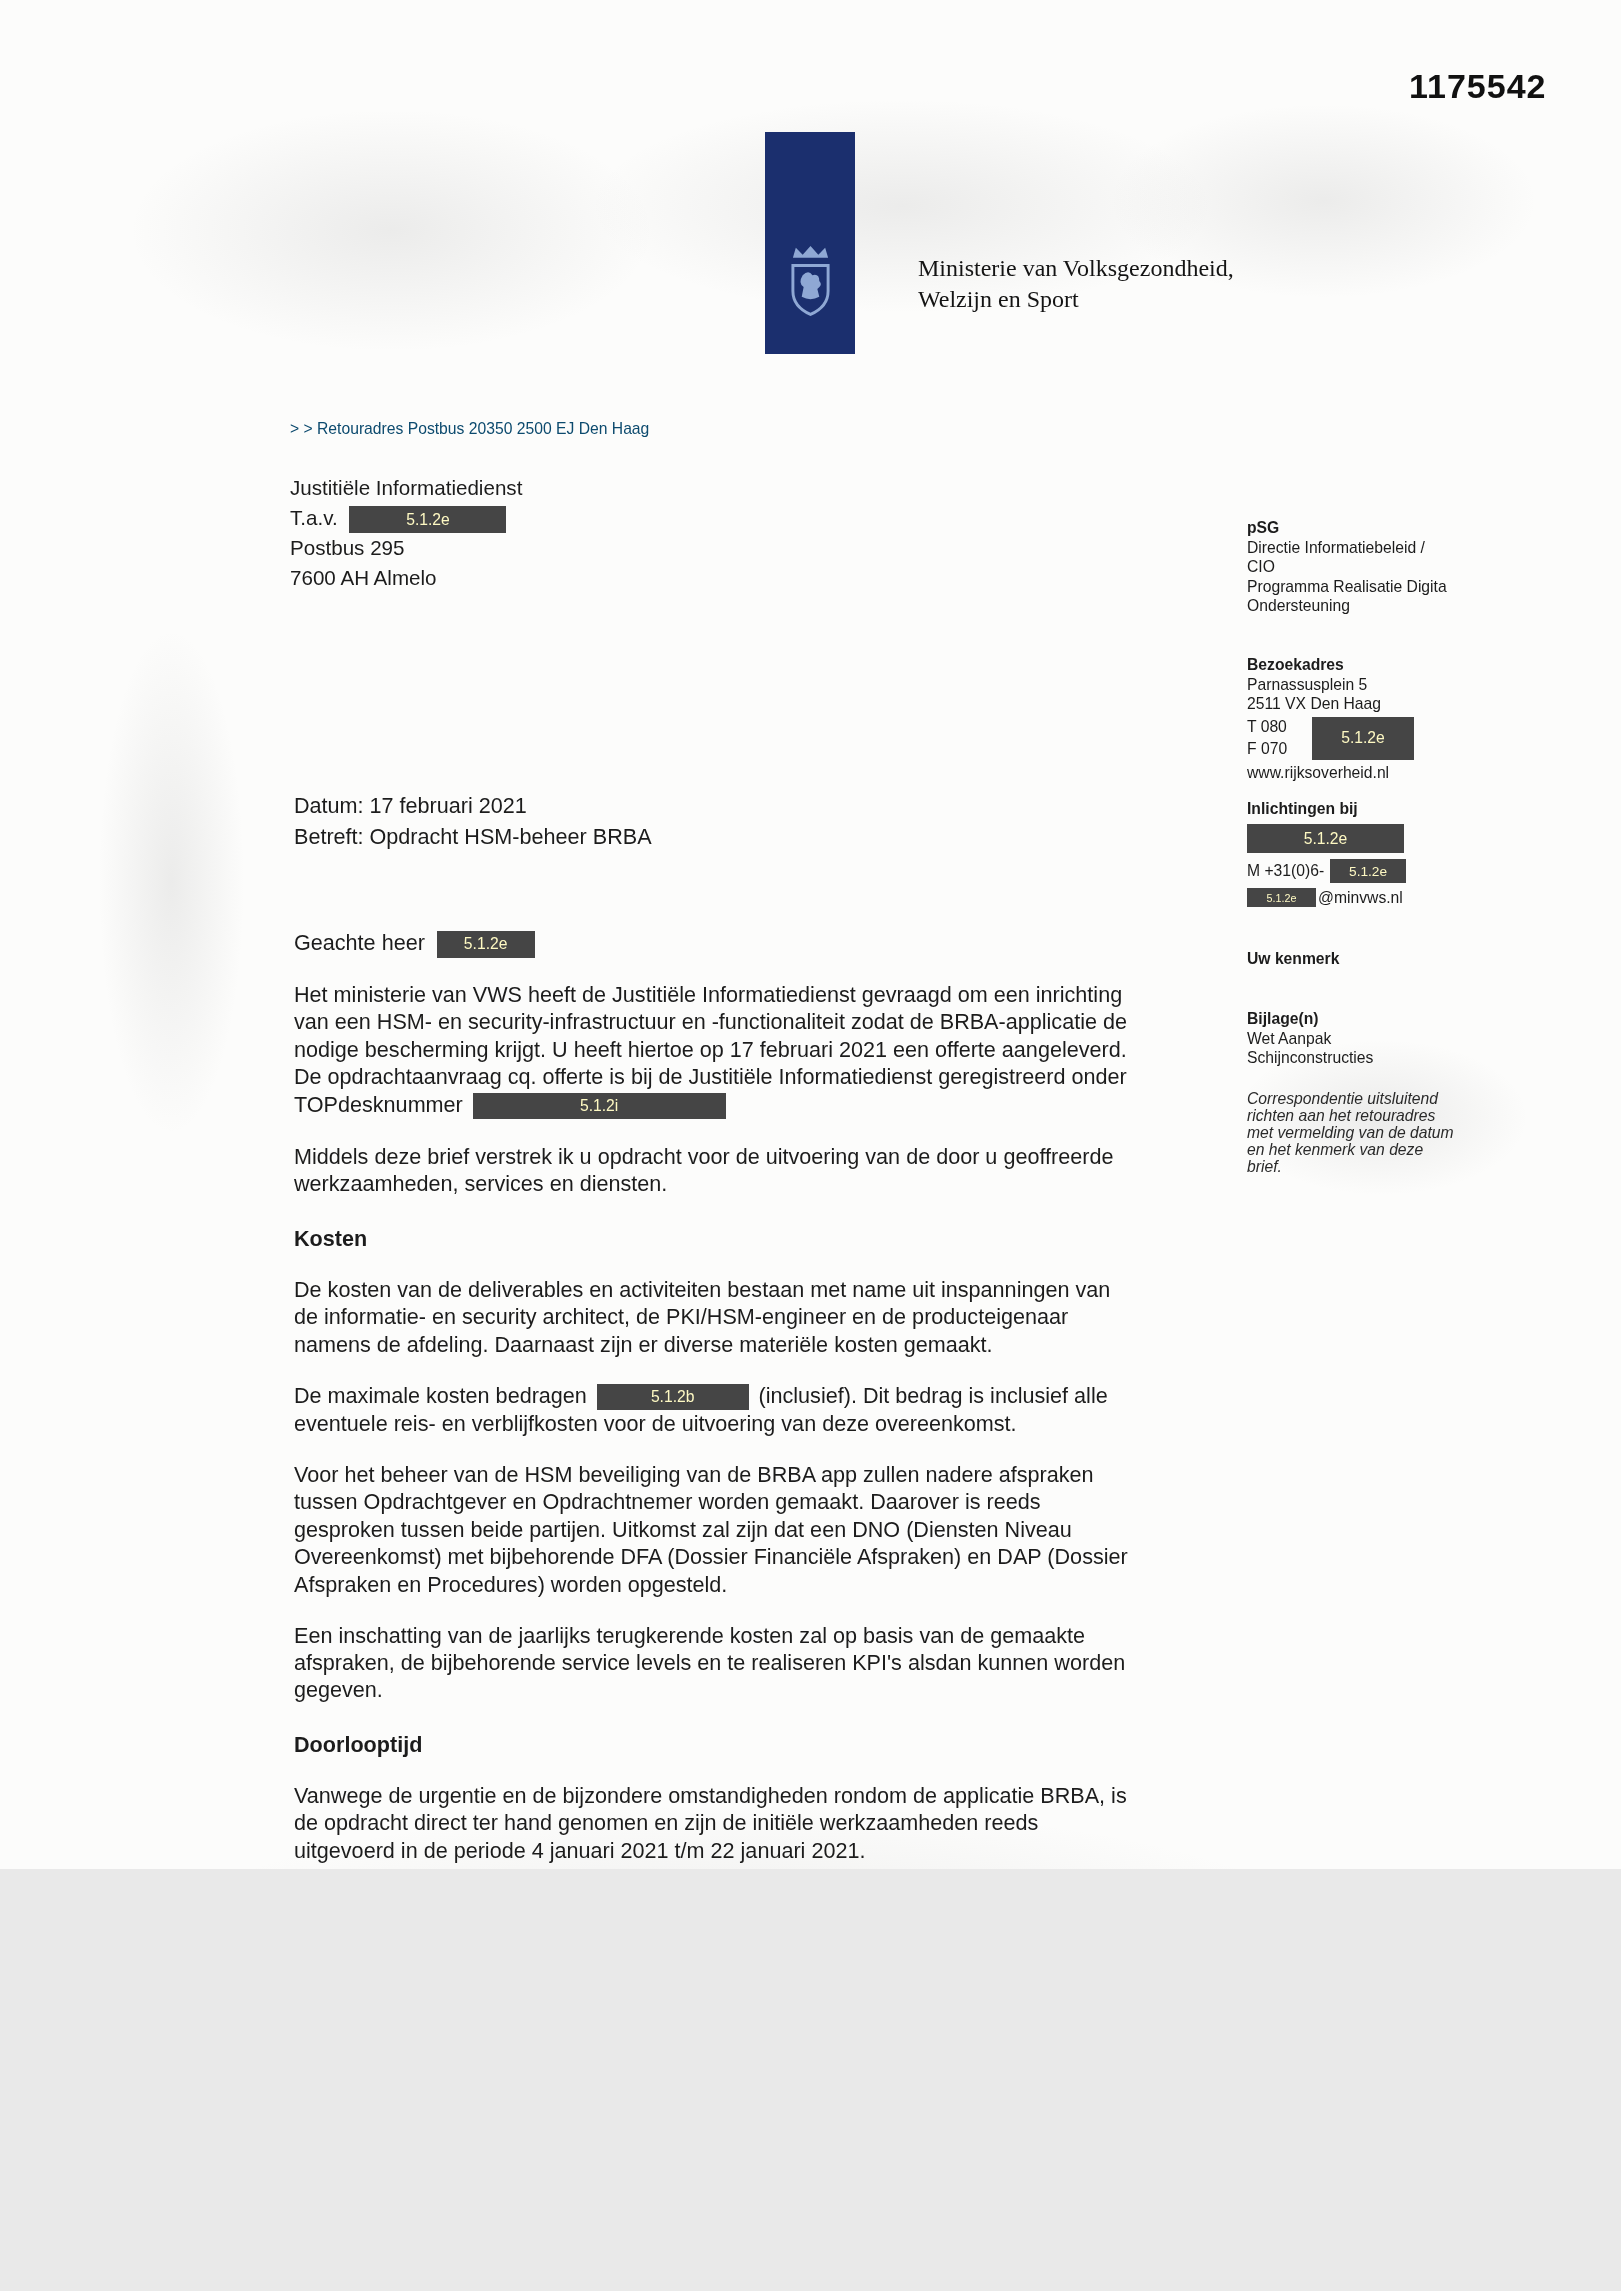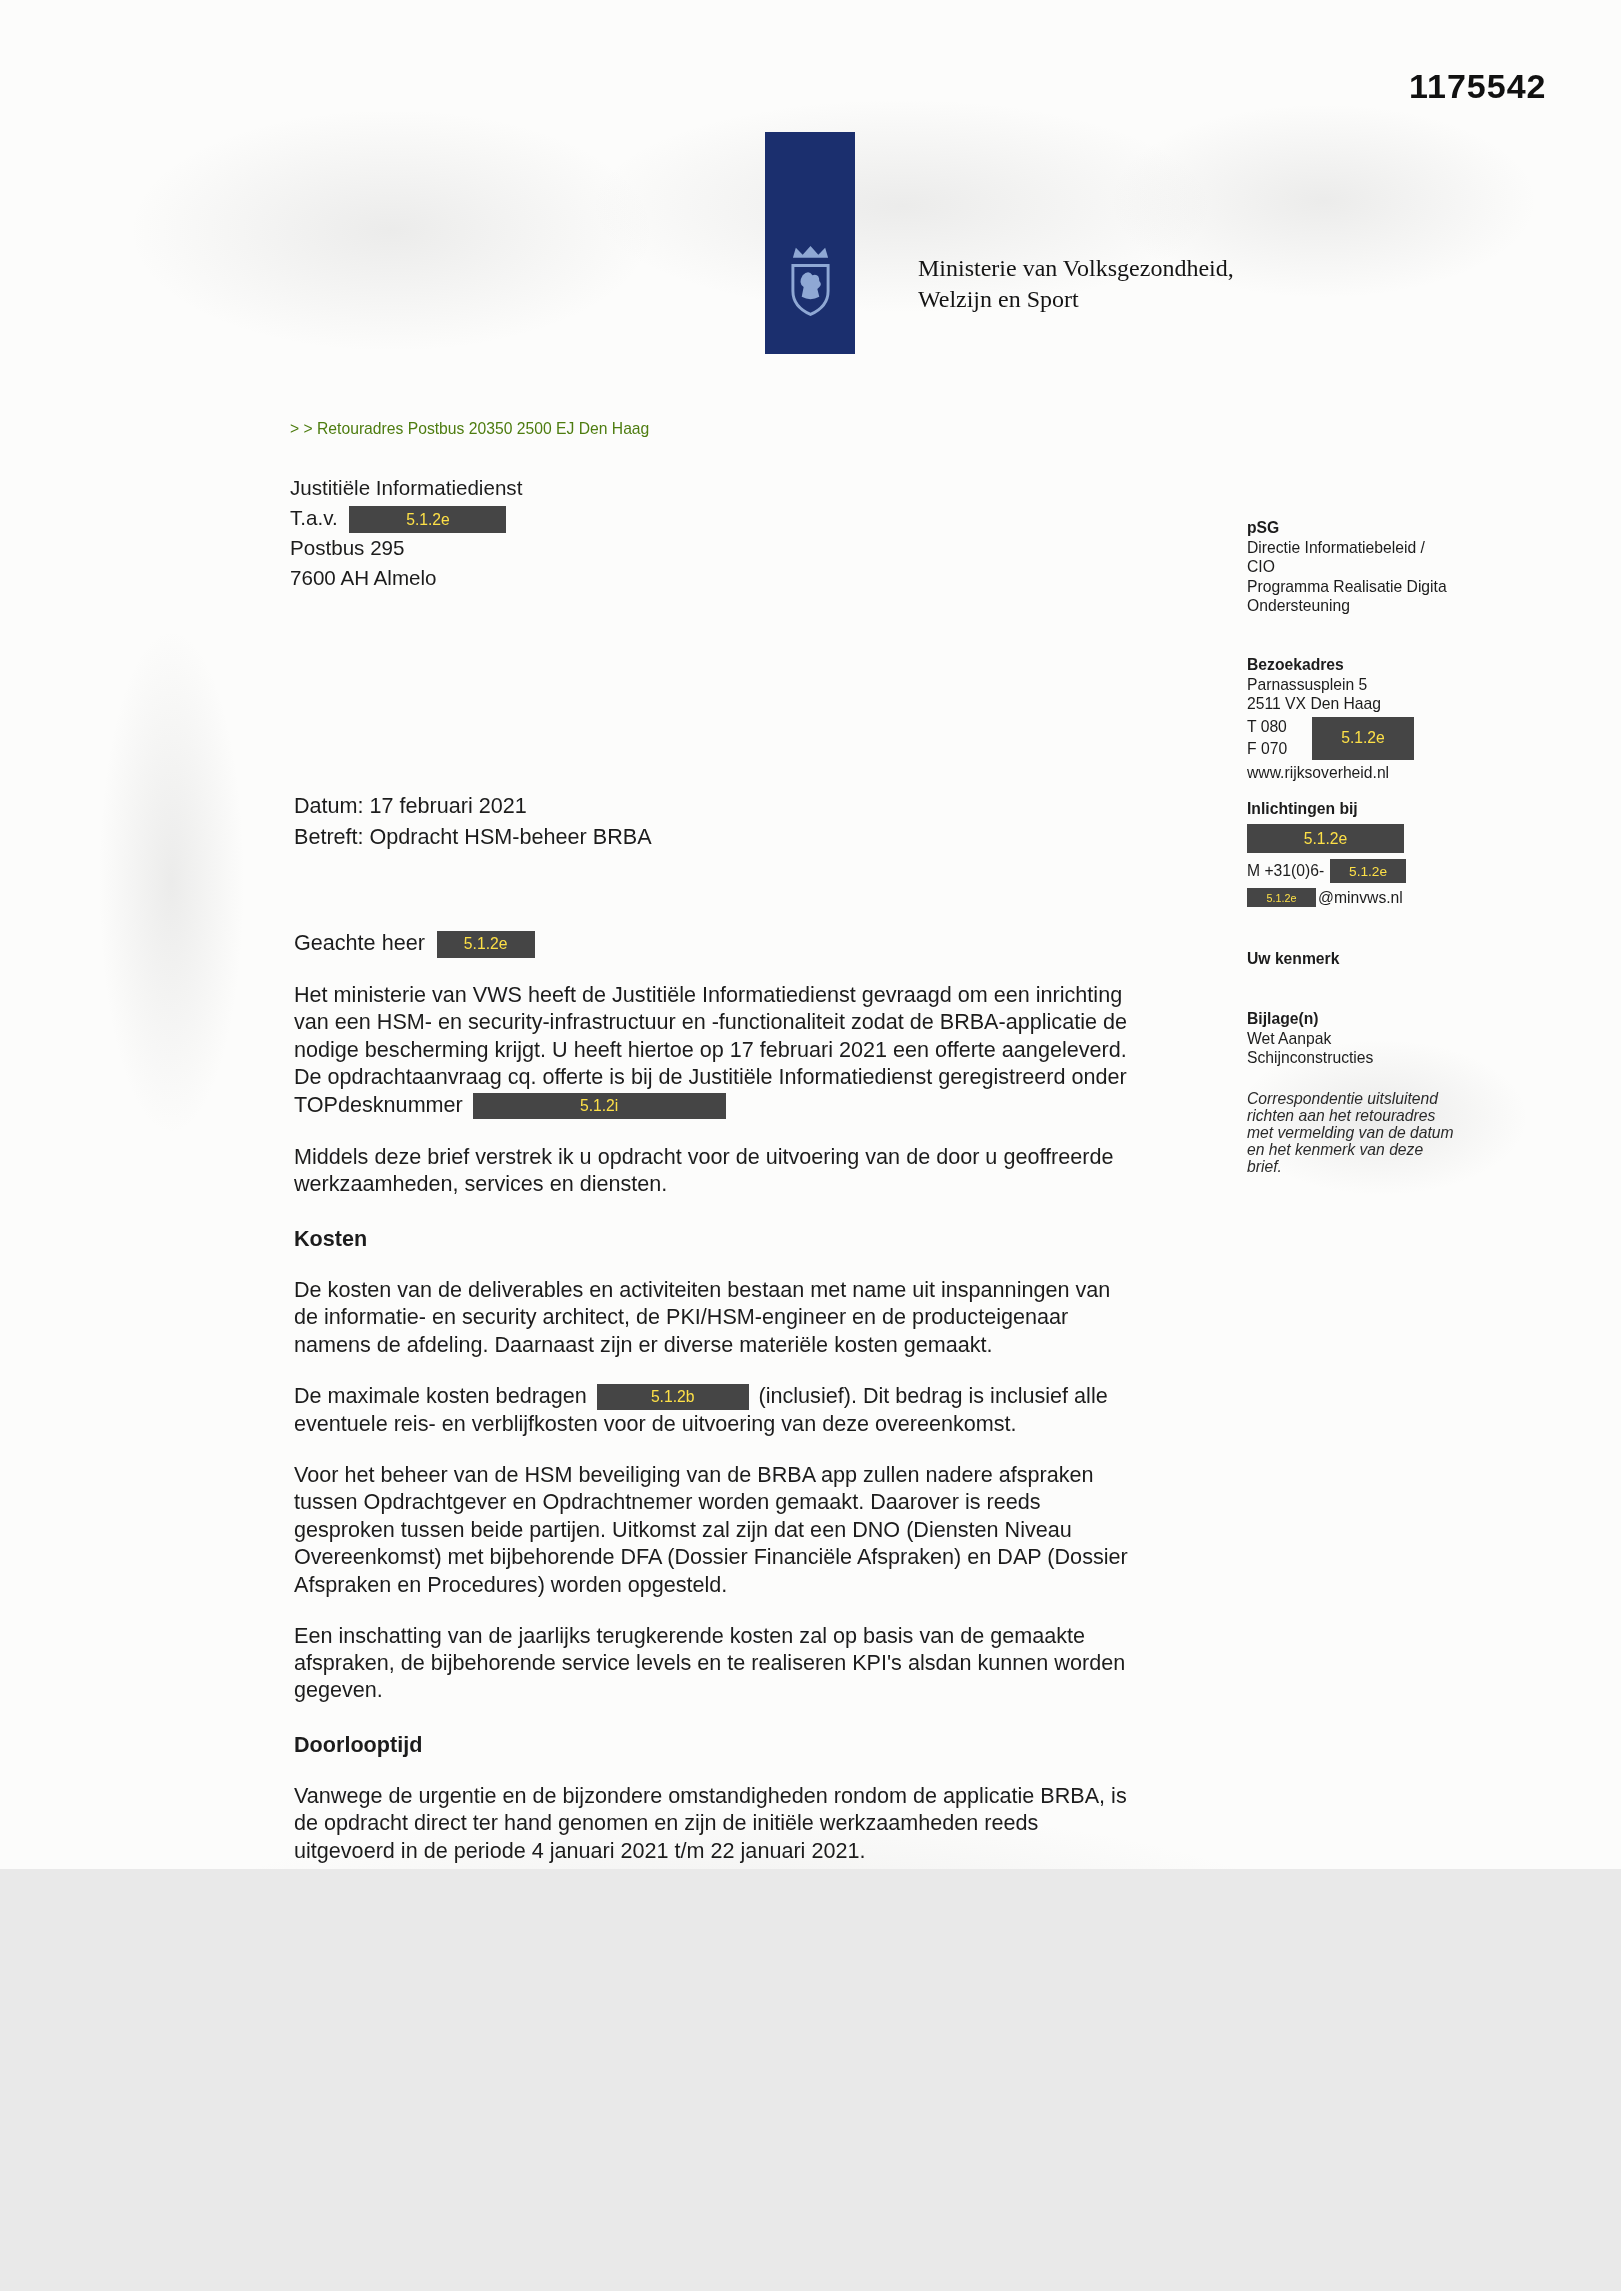--- a/index.html
+++ b/index.html
@@ -20,35 +20,35 @@
   .m7 { left:1235px; top:1039px; width:294px;  height:157px; }
 
   .page-ref { position:absolute; left:1409px; top:67px; font-size:34px; font-weight:600; letter-spacing:1px; color:#111; }
 
   
   .logo-banner { position:absolute; left:765px; top:132px; width:90px; height:222px; background:#1b2f6e; }
   .emblem { position:absolute; left:15.7px; top:110px; width:59px; height:88px; }
   .ministry-name { position:absolute; left:918px; top:253px;
     font-family:"Liberation Serif", serif; font-size:24px; line-height:31px; color:#141414; }
 
-  .retouradres { position:absolute; left:290px; top:420px; font-size:15.7px; color:#4d7c0f; }
+  .retouradres { position:absolute; left:290px; top:420px; font-size:15.7px; color:#0c4a6e; }
 
   .recipient { position:absolute; left:290px; top:473px; font-size:20.6px; line-height:30px; }
 
   .meta { position:absolute; left:294px; top:790px; font-size:21.6px; line-height:31px; }
   .meta .lbl { margin-right:5.9px; }
 
   .main { position:absolute; left:294px; top:929px; width:843px; font-size:21.6px; line-height:27.4px; }
   .main p { margin:23.5px 0 0 0; }
   .main p.salutation { margin-top:0; }
   .main h3 { font-size:21.6px; line-height:27.4px; margin:27.4px 0 3.9px 0; font-weight:bold; }
 
   
   .redact { display:inline-flex; align-items:center; justify-content:center;
-    background:#454545; color:#fde047; font-size:15.7px; vertical-align:middle; line-height:normal; }
+    background:#454545; color:#fef9c3; font-size:15.7px; vertical-align:middle; line-height:normal; }
   .r-tav     { width:157px; height:26.5px; margin-left:11.8px; }
   .r-sal     { width:98px; height:26.5px; margin-left:11.8px; }
   .r-topdesk { width:253px; height:26.5px; margin-left:9.8px; }
   .r-kosten  { width:152px; height:26.5px; margin:0 9.8px; }
 
   
   .sb { position:absolute; left:1247px; width:265px; font-size:15.7px; line-height:19.6px; color:#1c1c1c; }
   .sb-title { font-weight:bold; }
   .sb-psg    { top:518px; }
   .sb-bezoek { top:655px; }

